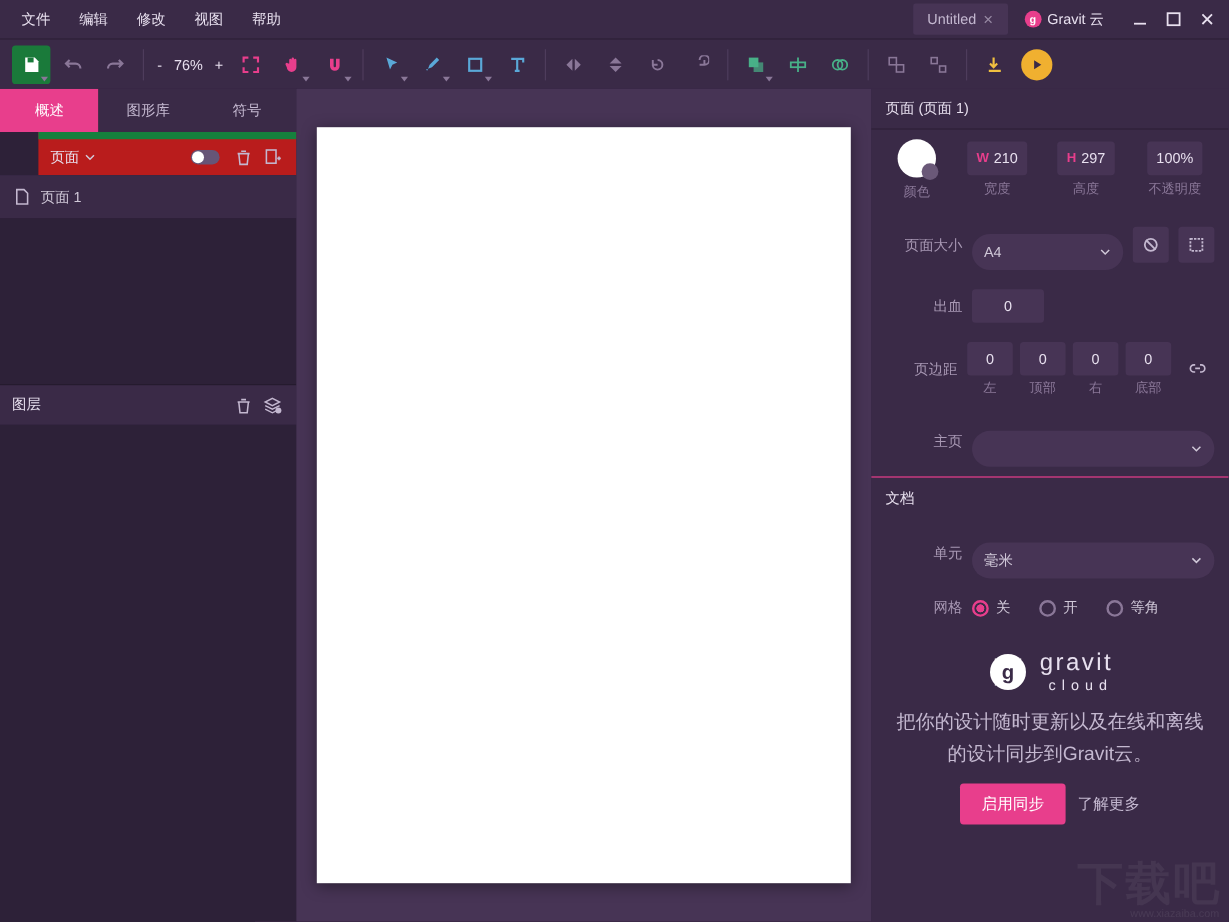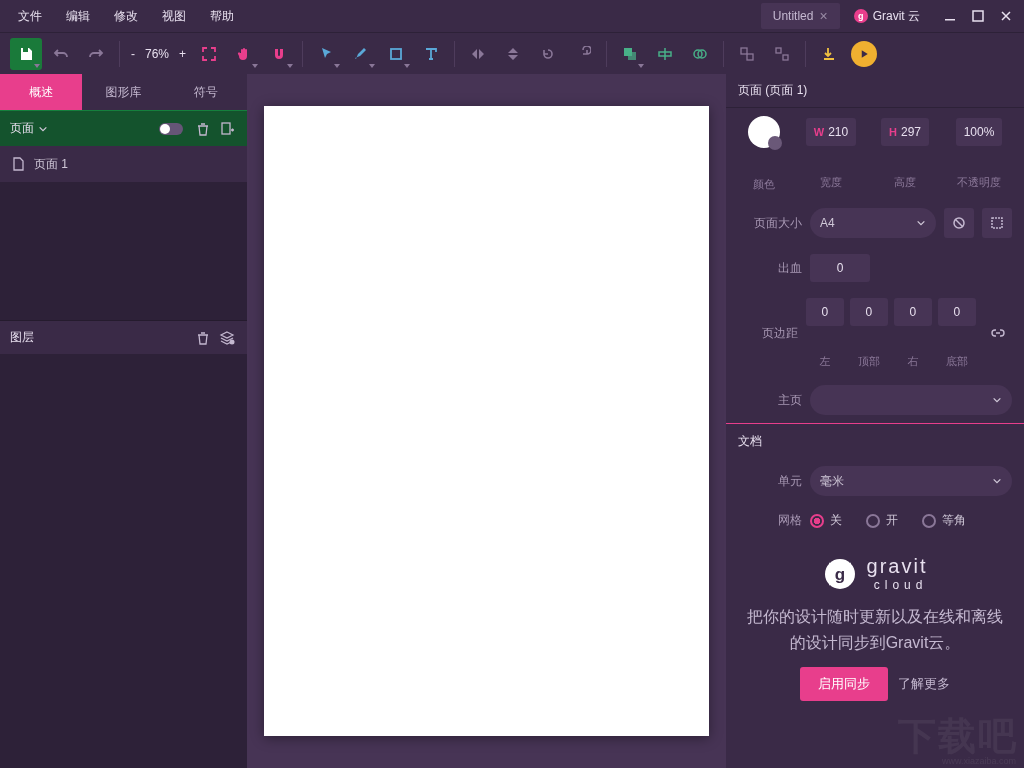--- a/index.html
+++ b/index.html
@@ -36,21 +36,21 @@
 .tb-btn { position: relative; }
 
 
 .body { flex: 1; display: flex; overflow: hidden; }
 
 
 .left { width: 247px; background: #2d2138; display: flex; flex-direction: column; }
 .ltabs { display: flex; height: 36px; }
 .ltab { flex: 1; display: flex; align-items: center; justify-content: center; cursor: pointer; color: #c4b8d0; background: #3a2a47; }
 .ltab.active { background: #e83e8c; color: #fff; }
-.lrow { height: 36px; display: flex; align-items: center; padding: 0 10px; background: #14532d; border-top: 1px solid #15803d; }
+.lrow { height: 36px; display: flex; align-items: center; padding: 0 10px; background: #b91c1c; border-top: 6px solid #15803d; margin-left: 32px; }
 .lrow-title { color: #e8e0ef; }
 .lrow-spacer { flex: 1; }
 .lrow-ico { width: 20px; height: 20px; display: flex; align-items: center; justify-content: center; cursor: pointer; color: #c4b8d0; margin-left: 4px; }
 .toggle { width: 24px; height: 12px; background: #665577; border-radius: 6px; position: relative; margin-right: 6px; cursor: pointer; }
 .toggle::after { content: ''; position: absolute; left: 1px; top: 1px; width: 10px; height: 10px; background: #fff; border-radius: 50%; }
 .page-item { height: 36px; display: flex; align-items: center; padding: 0 10px; gap: 8px; background: #3a2a47; cursor: pointer; }
 .page-item svg { color: #c4b8d0; }
 .left-section { flex: 1; background: #2d2138; }
 .sec-header { height: 34px; display: flex; align-items: center; padding: 0 10px; background: #3a2a47; border-top: 1px solid #251b2e; }
 .left-bottom { border-top: 1px solid #251b2e; }
@@ -61,25 +61,25 @@
 
 
 .right { width: 298px; background: #3a2a47; display: flex; flex-direction: column; overflow-y: auto; }
 .right::-webkit-scrollbar { width: 0; }
 .rsec-title { height: 34px; display: flex; align-items: center; padding: 0 12px; color: #e8e0ef; border-bottom: 1px solid #2d2138; }
 .rrow { display: flex; align-items: center; padding: 8px 12px; gap: 8px; }
 .rlabel { width: 64px; color: #a898b4; font-size: 12px; text-align: right; }
 .color-swatch { width: 32px; height: 32px; border-radius: 50%; background: #fff; position: relative; cursor: pointer; }
 .color-swatch::after { content: ''; position: absolute; right: -2px; bottom: -2px; width: 14px; height: 14px; background: #6a5878; border-radius: 50%; display: flex; align-items: center; justify-content: center; }
 .mini-col { display: flex; flex-direction: column; align-items: center; gap: 4px; flex: 1; }
-.mini-sub { color: #8a7798; font-size: 11px; margin-top: 25px; }
+.mini-sub { color: #8a7798; font-size: 11px; }
 .inp-box { background: #473455; border-radius: 3px; height: 28px; display: flex; align-items: center; padding: 0 8px; gap: 4px; min-width: 0; }
 .inp-box .pref { color: #e83e8c; font-size: 11px; font-weight: bold; }
 .inp-box .val { color: #e8e0ef; font-size: 12px; }
-.sel-box { background: #473455; border-radius: 15px; height: 30px; display: flex; align-items: center; padding: 0 10px; flex: 1; cursor: pointer; justify-content: space-between; }
+.sel-box { background: #473455; border-radius: 15px; height: 30px; display: flex; align-items: center; padding: 0 10px; flex: 1; cursor: pointer; justify-content: space-between; margin-top: 12px; }
 .icon-btn { width: 30px; height: 30px; background: #473455; border-radius: 3px; display: flex; align-items: center; justify-content: center; cursor: pointer; color: #c4b8d0; }
 .margin-grp { display: flex; gap: 6px; flex: 1; }
 .margin-col { display: flex; flex-direction: column; align-items: center; gap: 3px; }
 .margin-col .inp-box { width: 38px; justify-content: center; padding: 0; }
 .radio-row { display: flex; gap: 24px; flex: 1; align-items: center; }
 .radio-item { display: flex; align-items: center; gap: 6px; cursor: pointer; }
 .radio-dot { width: 14px; height: 14px; border-radius: 50%; border: 2px solid #8a7798; }
 .radio-dot.on { border-color: #e83e8c; background: radial-gradient(circle, #e83e8c 45%, transparent 50%); }
 .divider-pink { height: 1px; background: #e83e8c; margin: 0; }
 .cloud-block { display: flex; flex-direction: column; align-items: center; padding: 18px 20px; text-align: center; gap: 12px; }

